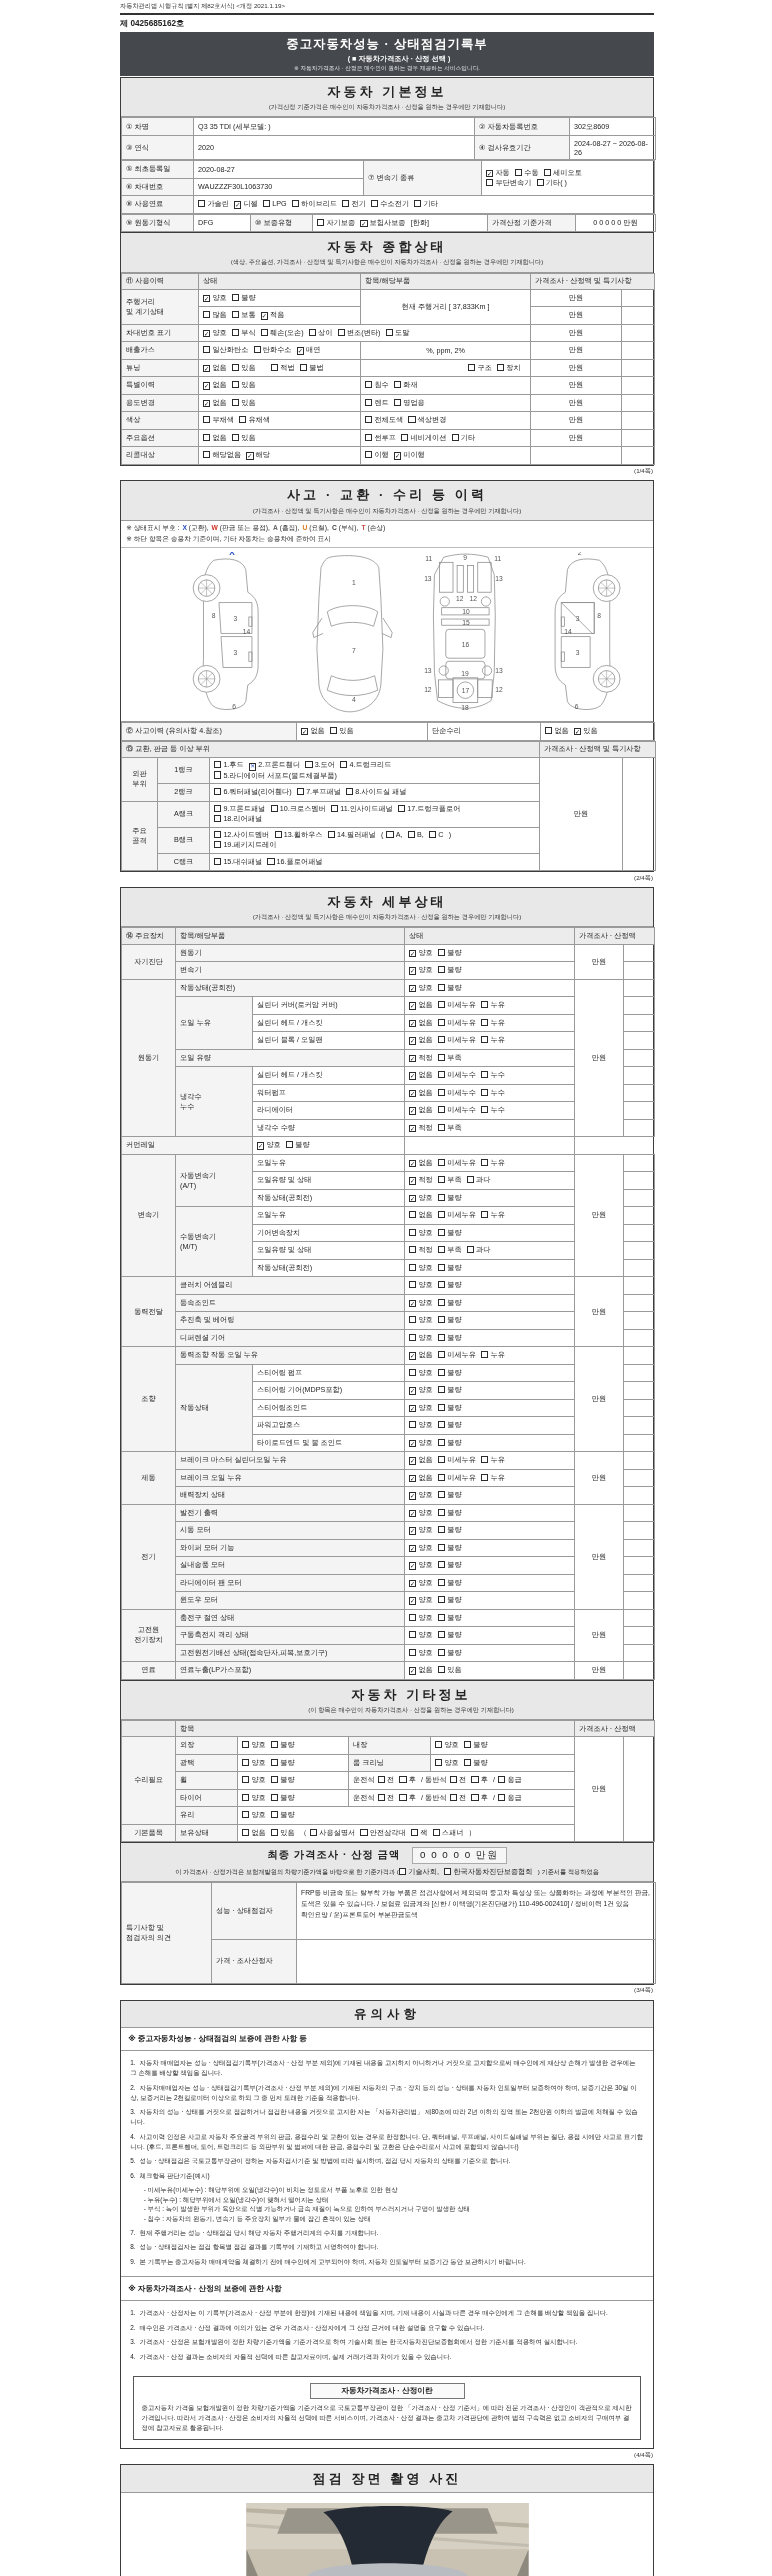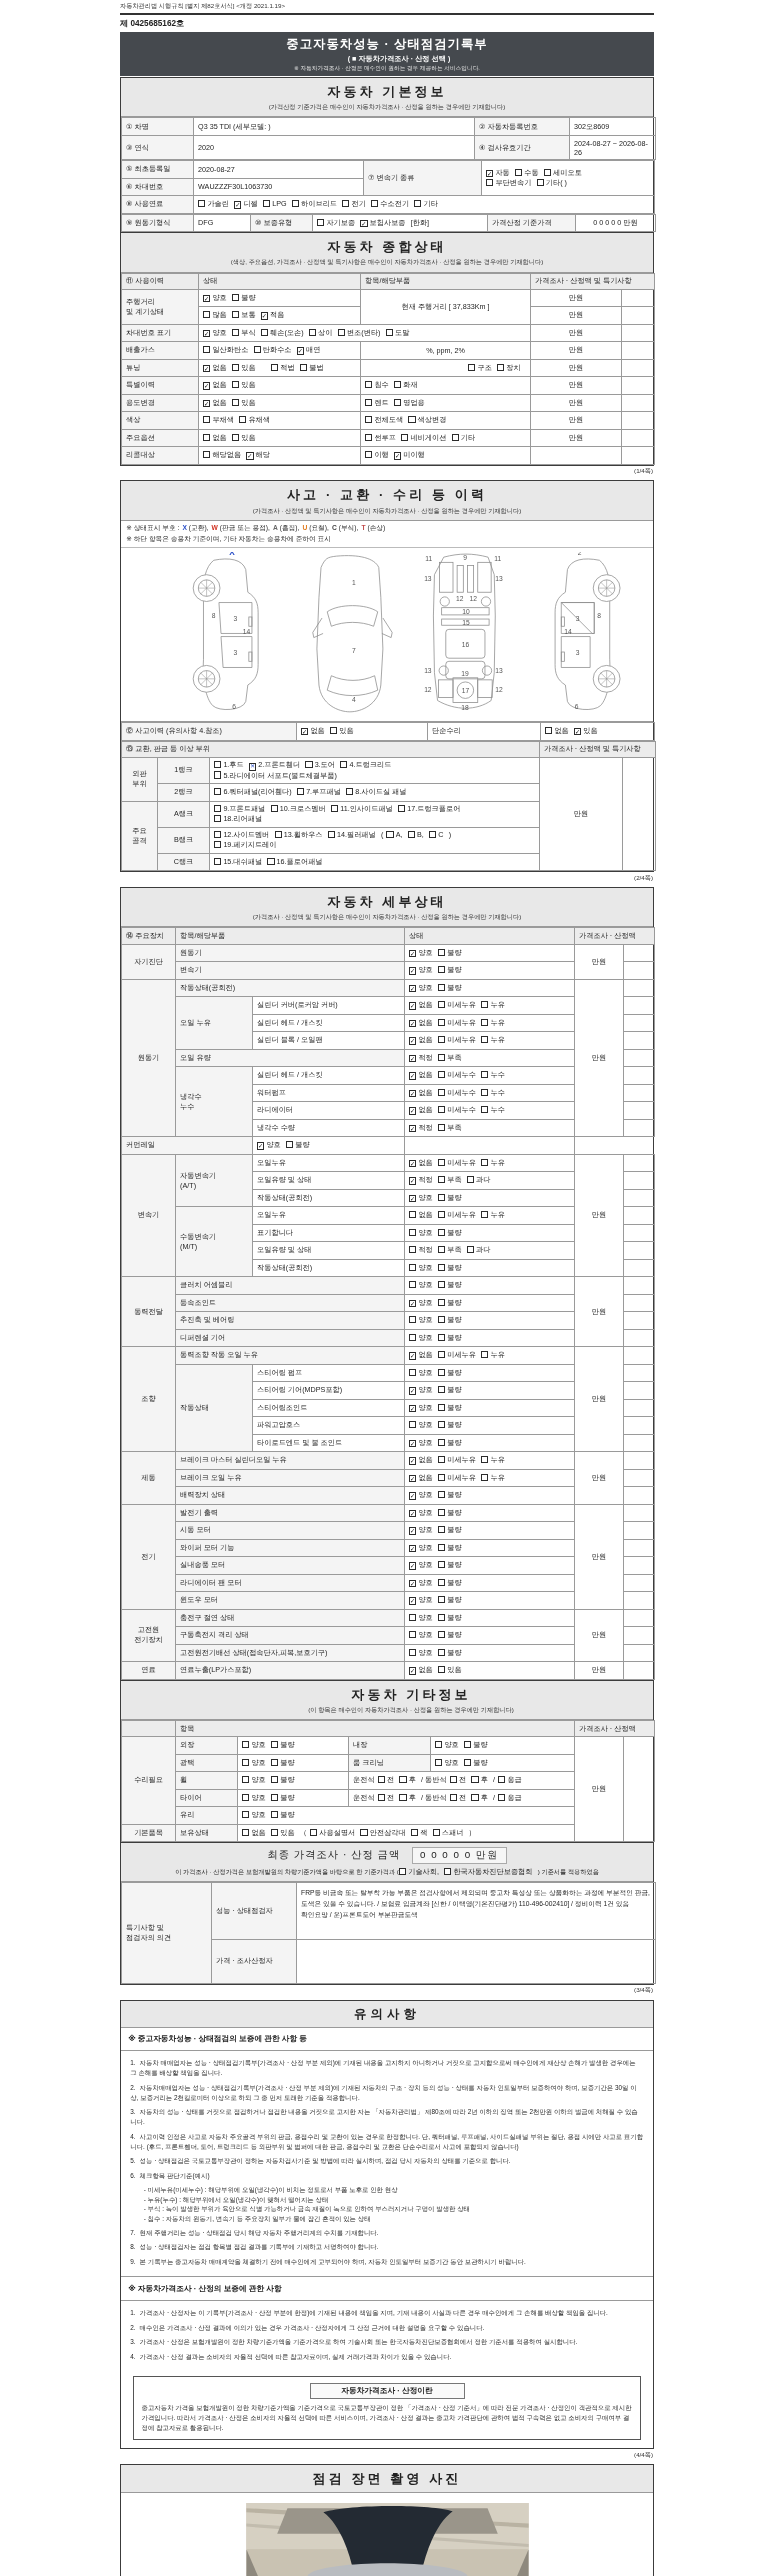--- a/index.html
+++ b/index.html
@@ -43,21 +43,21 @@
 
   .legend-line { font-size: 6.7px; padding: 3.1px 5.2px 1px 5.2px; }
   .legend-line .code { font-weight: bold; margin-left: 3.1px; }
   .legend-note { font-size: 6.7px; padding: 1px 5.2px 3.1px 5.2px; border-bottom: 0.5px solid #bbb; }
 
   .diagram-wrap { padding: 4.1px 0 2.1px 0; border-bottom: 0.5px solid #9a9a9a; }
   svg text { font-family: "Liberation Sans", "DejaVu Sans", sans-serif; }
 
   .price-cell { text-align: center; color: #222; }
   .final-band { background: #e8e8e8; text-align: center; padding: 4.1px 0; border-top: 1px solid #3c3c3c; border-bottom: 0.5px solid #9a9a9a; }
-  .final-band .fp { font-size: 10.3px; font-weight: normal; display: inline-block; letter-spacing: 1px;}
+  .final-band .fp { font-size: 10.3px; font-weight: bold; display: inline-block; letter-spacing: 1px;}
   .final-band .fv { font-size: 9.8px; display: inline-block; border: 0.5px solid #aaa; background: #f6f6f6; padding: 1px 7.2px; margin-left: 9.3px; letter-spacing: 1.5px;}
   .final-band .fn { font-size: 6.2px; margin-top: 2.6px; }
 
   .notice-title { font-size: 12.4px; font-weight: bold; letter-spacing: 4.1px; }
   .notice-sub { font-size: 7.7px; font-weight: bold; padding: 6.2px 7.2px; border-bottom: 0.5px solid #9a9a9a; }
   .notice-body { padding: 7.2px 9.3px 5.2px 9.3px; }
   .notice-item { font-size: 6.4px; line-height: 1.55; margin-bottom: 4.6px; color: #222; }
   .notice-item .no { display: inline-block; width: 9.3px; }
   .notice-bullets { margin: 1px 0 4.1px 13.4px; font-size: 6.4px; line-height: 1.5; }
   .inner-box { border: 1px solid #555; margin: 5.2px 12.4px 8.2px 12.4px; padding: 5.2px 7.2px; }
@@ -525,21 +525,21 @@
             <td></td>
           </tr>
           <tr class="rh">
             <td class="lbl pre" rowspan="4">수동변속기
 (M/T)</td>
             <td>오일누유</td>
             <td><span class="opt"><span class="cb"></span><span class="olb">없음</span></span><span class="opt"><span class="cb"></span><span class="olb">미세누유</span></span><span class="opt"><span class="cb"></span><span class="olb">누유</span></span></td>
             <td></td>
           </tr>
           <tr class="rh">
-            <td>표기합니다</td>
+            <td>기어변속장치</td>
             <td><span class="opt"><span class="cb"></span><span class="olb">양호</span></span><span class="opt"><span class="cb"></span><span class="olb">불량</span></span></td>
             <td></td>
           </tr>
           <tr class="rh">
             <td>오일유량 및 상태</td>
             <td><span class="opt"><span class="cb"></span><span class="olb">적정</span></span><span class="opt"><span class="cb"></span><span class="olb">부족</span></span><span class="opt"><span class="cb"></span><span class="olb">과다</span></span></td>
             <td></td>
           </tr>
           <tr class="rh">
             <td>작동상태(공회전)</td>

